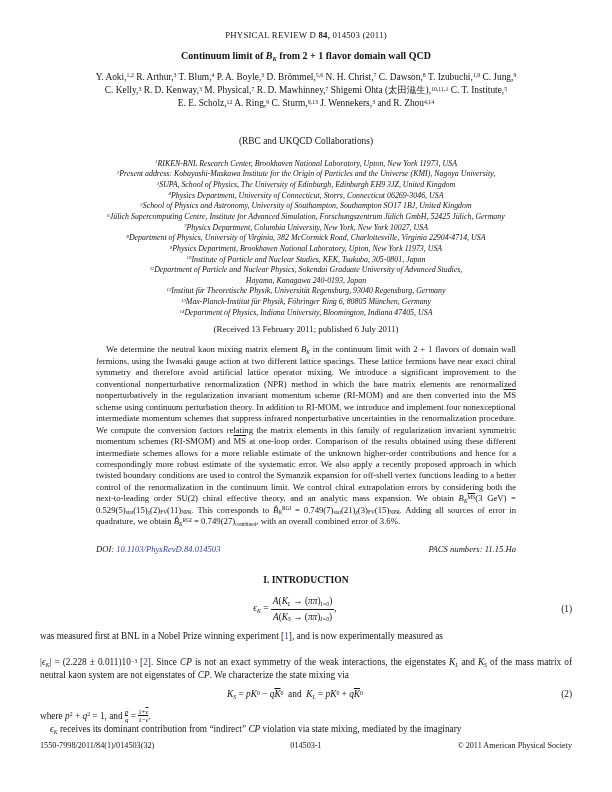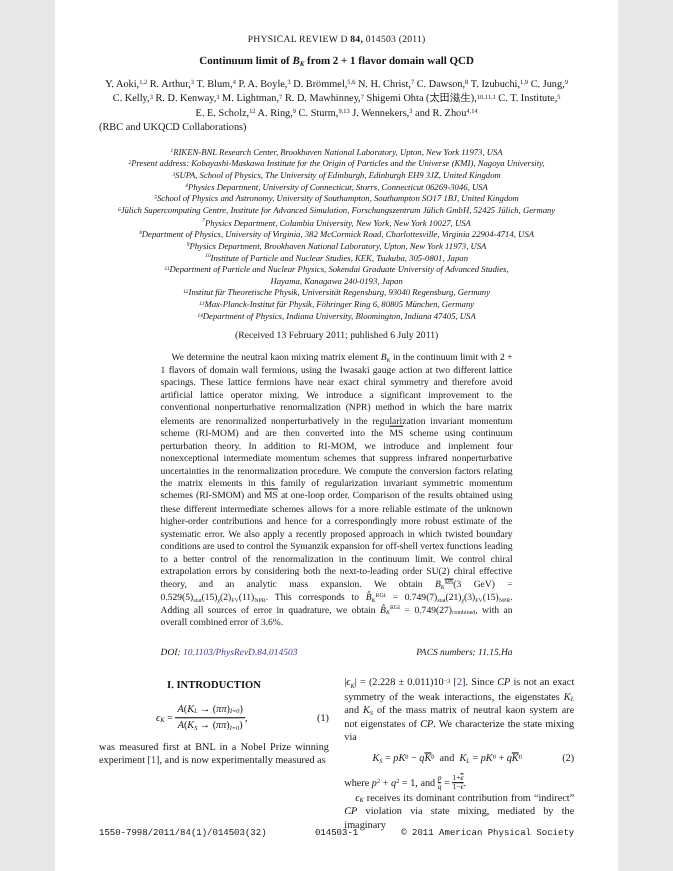--- a/index.html
+++ b/index.html
@@ -1,68 +1,68 @@
 <!DOCTYPE html>
 <html><head>
 <meta charset="utf-8">
 <style>
   html,body{margin:0;padding:0;background:#e8e8e8;}
   .page{
-    width:512px;height:792px;box-sizing:border-box;position:relative;
+    width:612px;height:792px;box-sizing:border-box;position:relative;
     margin:0 auto;background:#ffffff;color:#141414;
     font-family:"Liberation Serif", serif;
     padding:30px 40px 0 40px;
   }
   .it{font-style:italic}
   .bd{font-weight:bold}
   .ov{text-decoration:overline}
   .lnk{color:#3d3d99}
   sup,sub{line-height:0;font-size:0.62em;position:relative;vertical-align:baseline}
   sup{top:-0.45em}
   sub{top:0.28em}
   .journal{ text-align:center; font-size:8.8px; letter-spacing:0.2px;}
   .title{ text-align:center; font-size:10px; font-weight:bold; margin-top:10px;}
   .authors{ margin-top:10px; text-align:center; font-size:9.4px; line-height:13.2px;}
-  .collab{ text-align:left; font-size:9.4px;}
+  .collab{ margin-top:25px; text-align:center; font-size:9.4px;}
   .affils{ margin-top:13px; text-align:center; font-style:italic; font-size:7.9px; line-height:10.65px;}
   .affils sup{font-style:italic}
   .received{ margin-top:6px; text-align:center; font-size:8.8px;}
   .abstract{ margin:10px 56px 0 56px; font-size:8.7px; line-height:11.45px; text-align:justify;}
   .abstract .first{ text-indent:10px; }
   .doirow{ margin:16px 56px 0 56px; font-size:8.6px; display:flex; justify-content:space-between;font-style:italic;}
-  .cols{ margin-top:18px; display:flex; gap:14px; }
+  .cols{ margin-top:18px; display:flex; gap:14px;flex-direction:column; }
   .col{ flex:1; font-size:9.3px; line-height:12.4px; text-align:justify;}
   .sechead{ text-align:center; font-weight:bold; font-size:9.6px; margin:2px 0 9px 0;}
   .para{margin:0;}
   .para.indent{text-indent:10px;}
   .eq{ display:flex; align-items:center; margin:7px 0; }
   .eqbody{ flex:1; text-align:center; }
   .eqnum{ width:22px; text-align:right; }
   .bfrac{ display:inline-block; text-align:center; vertical-align:middle; }
   .bfrac .num{ display:block; padding:0 2px 1px 2px; }
   .bfrac .den{ display:block; border-top:0.9px solid #141414; padding:1px 2px 0 2px; }
   .ifrac{ display:inline-block; text-align:center; vertical-align:-0.45em; font-size:0.74em; line-height:1.08; }
   .ifrac .fn{ display:block; }
   .ifrac .fd{ display:block; border-top:0.8px solid #141414; }
-  .footer{ position:absolute; left:40px; right:40px; bottom:30px; font-size:8.2px;font-family:Liberation Mono, monospace; }
+  .footer{ position:absolute; left:40px; right:40px; bottom:42px; font-size:8.2px; }
   .footer .c{ position:absolute; left:50%; transform:translateX(-50%); }
   .footer .r{ float:right; }
 </style>
 </head>
 <body>
 
 <div class="page">
 
   <div class="journal"><span>PHYSICAL REVIEW D </span><span class="bd">84,</span><span> 014503 (2011)</span></div>
 
   <div class="title"><span>Continuum limit of </span><span class="it">B</span><sub class="it">K</sub><span> from 2 + 1 flavor domain wall QCD</span></div>
 
   <div class="authors">
       <div><span>Y. Aoki,</span><sup>1,2</sup><span> R. Arthur,</span><sup>3</sup><span> T. Blum,</span><sup>4</sup><span> P. A. Boyle,</span><sup>3</sup><span> D. Brömmel,</span><sup>5,6</sup><span> N. H. Christ,</span><sup>7</sup><span> C. Dawson,</span><sup>8</sup><span> T. Izubuchi,</span><sup>1,9</sup><span> C. Jung,</span><sup>9</sup></div>
-      <div><span>C. Kelly,</span><sup>3</sup><span> R. D. Kenway,</span><sup>3</sup><span> M. Lightman,</span><sup>7</sup><span> R. D. Mawhinney,</span><sup>7</sup><span> Shigemi Ohta (太田滋生),</span><sup>10,11,1</sup><span> C. T. Institute,</span><sup>5</sup></div>
+      <div><span>C. Kelly,</span><sup>3</sup><span> R. D. Kenway,</span><sup>3</sup><span> M. Physical,</span><sup>7</sup><span> R. D. Mawhinney,</span><sup>7</sup><span> Shigemi Ohta (太田滋生),</span><sup>10,11,1</sup><span> C. T. Institute,</span><sup>5</sup></div>
       <div><span>E. E. Scholz,</span><sup>12</sup><span> A. Ring,</span><sup>9</sup><span> C. Sturm,</span><sup>9,13</sup><span> J. Wennekers,</span><sup>3</sup><span> and R. Zhou</span><sup>4,14</sup></div>
     </div>
 
   <div class="collab">(RBC and UKQCD Collaborations)</div>
 
   <div class="affils">
       <div><sup>1</sup><span>RIKEN-BNL Research Center, Brookhaven National Laboratory, Upton, New York 11973, USA</span></div>
       <div><sup>2</sup><span>Present address: Kobayashi-Maskawa Institute for the Origin of Particles and the Universe (KMI), Nagoya University,</span></div>
       <div><sup>3</sup><span>SUPA, School of Physics, The University of Edinburgh, Edinburgh EH9 3JZ, United Kingdom</span></div>
       <div><sup>4</sup><span>Physics Department, University of Connecticut, Storrs, Connecticut 06269-3046, USA</span></div>

